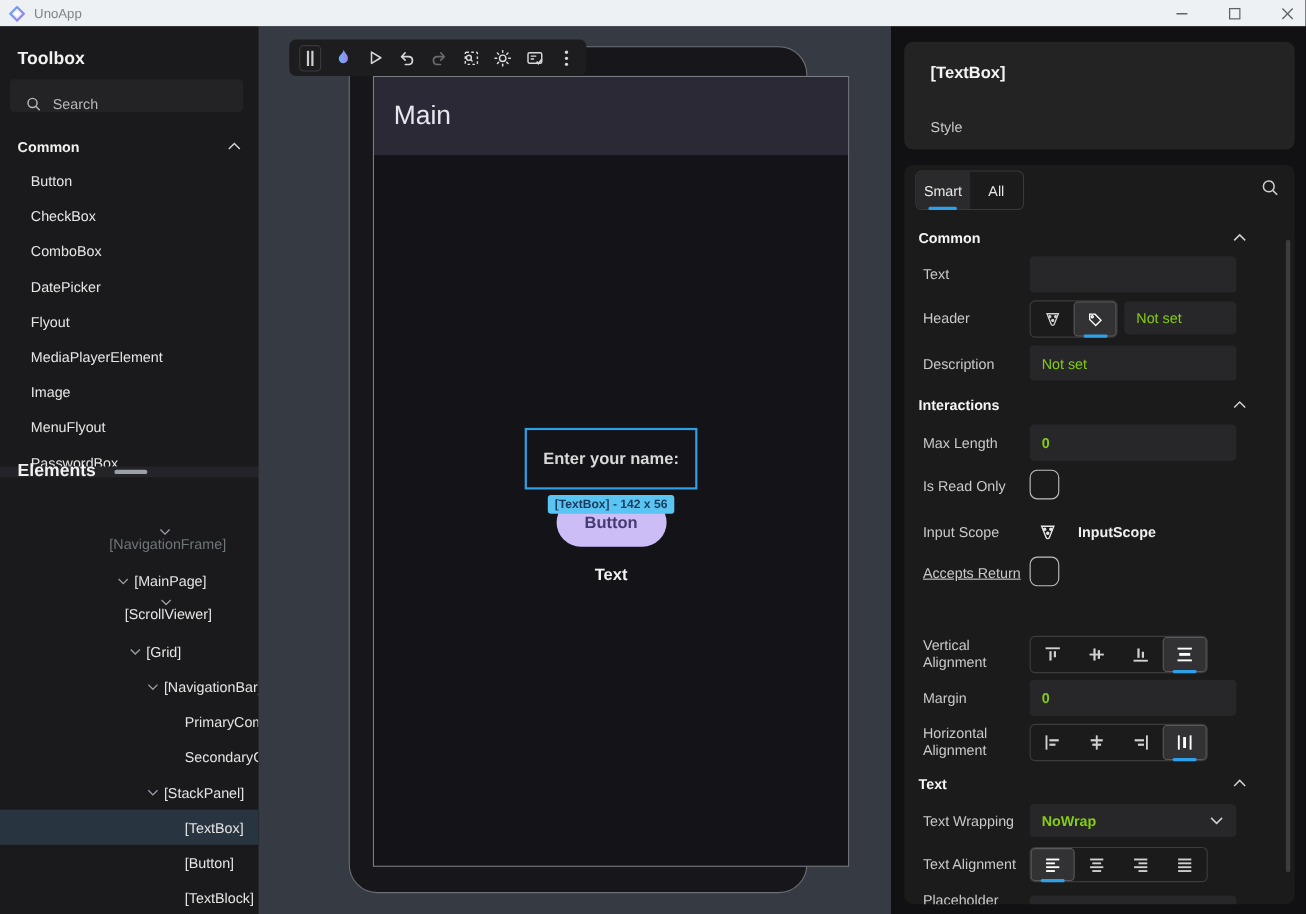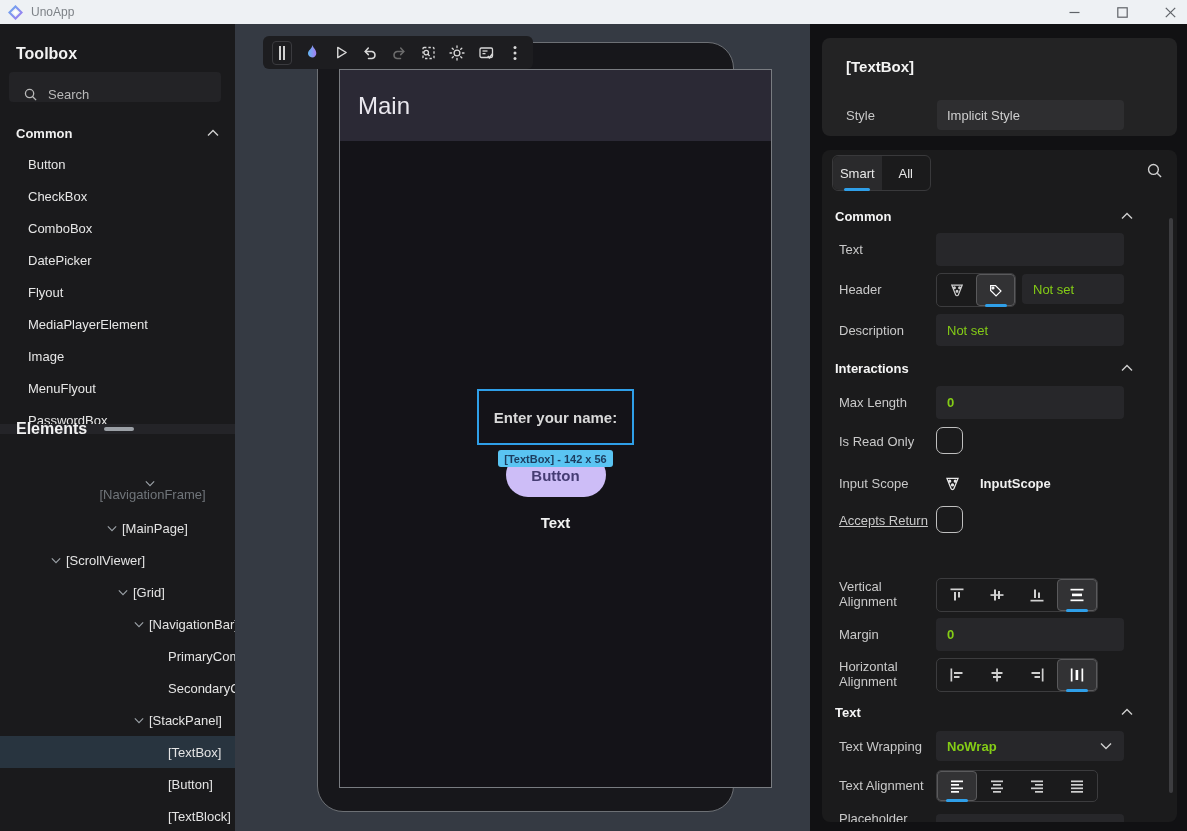--- a/index.html
+++ b/index.html
@@ -25,21 +25,21 @@
   #toolbox-list { position:absolute; left:0; top:124px; width:235px; }
   .tb-item { height:32px; display:flex; align-items:center; padding-left:28px; font-size:13px; color:#e6e6e6; white-space:nowrap; }
   #splitter { position:absolute; left:0; top:400px; width:235px; height:10px; background:#242428; }
   #splitter .grip { position:absolute; left:104px; top:3px; width:30px; height:4px; border-radius:2px; background:#9ba0a6; }
   #elements-title { top:396px; }
   #tree { position:absolute; left:0; top:456px; width:235px; }
   .tree-row { position:relative; height:32px; display:flex; align-items:center; font-size:13px; color:#e4e4e4; white-space:nowrap; overflow:hidden; }
   .tree-row.selected { background:#28343f; }
   .tree-row.dim .t-label { color:#70757a; }
   .t-chev { display:flex; align-items:center; color:#9aa0a6; margin-right:5px; }
-  .d0 { padding-left:70px;flex-direction:column; } .d1 { padding-left:107px; } .d2 { padding-left:51px; }
+  .d0 { padding-left:70px;flex-direction:column; } .d1 { padding-left:107px; } .d2 { padding-left:71px;flex-direction:column; }
   .d3 { padding-left:118px; } .d4 { padding-left:134px; } .d5l { padding-left:168px; }
 
   
   #canvas { position:absolute; left:235px; top:24px; width:575px; height:807px; background:#353a43; }
   #dtoolbar { position:absolute; left:28px; top:12px; height:33px; background:#1d1d20; border-radius:6px; display:flex; align-items:center; padding:0 9px; gap:11px; z-index:5; }
   #dtoolbar .tbi { width:18px; height:18px; display:flex; align-items:center; justify-content:center; color:#d8d8d8; }
   #dtoolbar .tbi.dim { color:#6b6b6b; }
   #dtoolbar .handle { border:1px solid #3a3a3e; border-radius:4px; width:20px; height:24px; }
   #device { position:absolute; left:50px; top:18px; width:417px; height:770px; background:#17171b; border:1px solid #6d7075; border-radius:26px;margin-left:32px; }
   #screen { position:absolute; left:21px; top:26px; width:433px; height:719px; background:#141318; border:1px solid #797c81; overflow:hidden; }
@@ -318,23 +318,20 @@
         </div>
       </div>
     </div>
   </div>
 
   <div id="rightpanel">
 
     <div id="card1">
       <div class="ptitle">[TextBox]</div>
       <div class="slabel">Style</div>
-      <div class="sfield">
-          <span>Implicit Style</span>
-        </div>
     </div>
 
     <div id="card2">
 
       <div id="tabs">
         <div class="tab active">
           <span>Smart</span>
             <span class="ind"></span>
         </div>
         <div class="tab">

